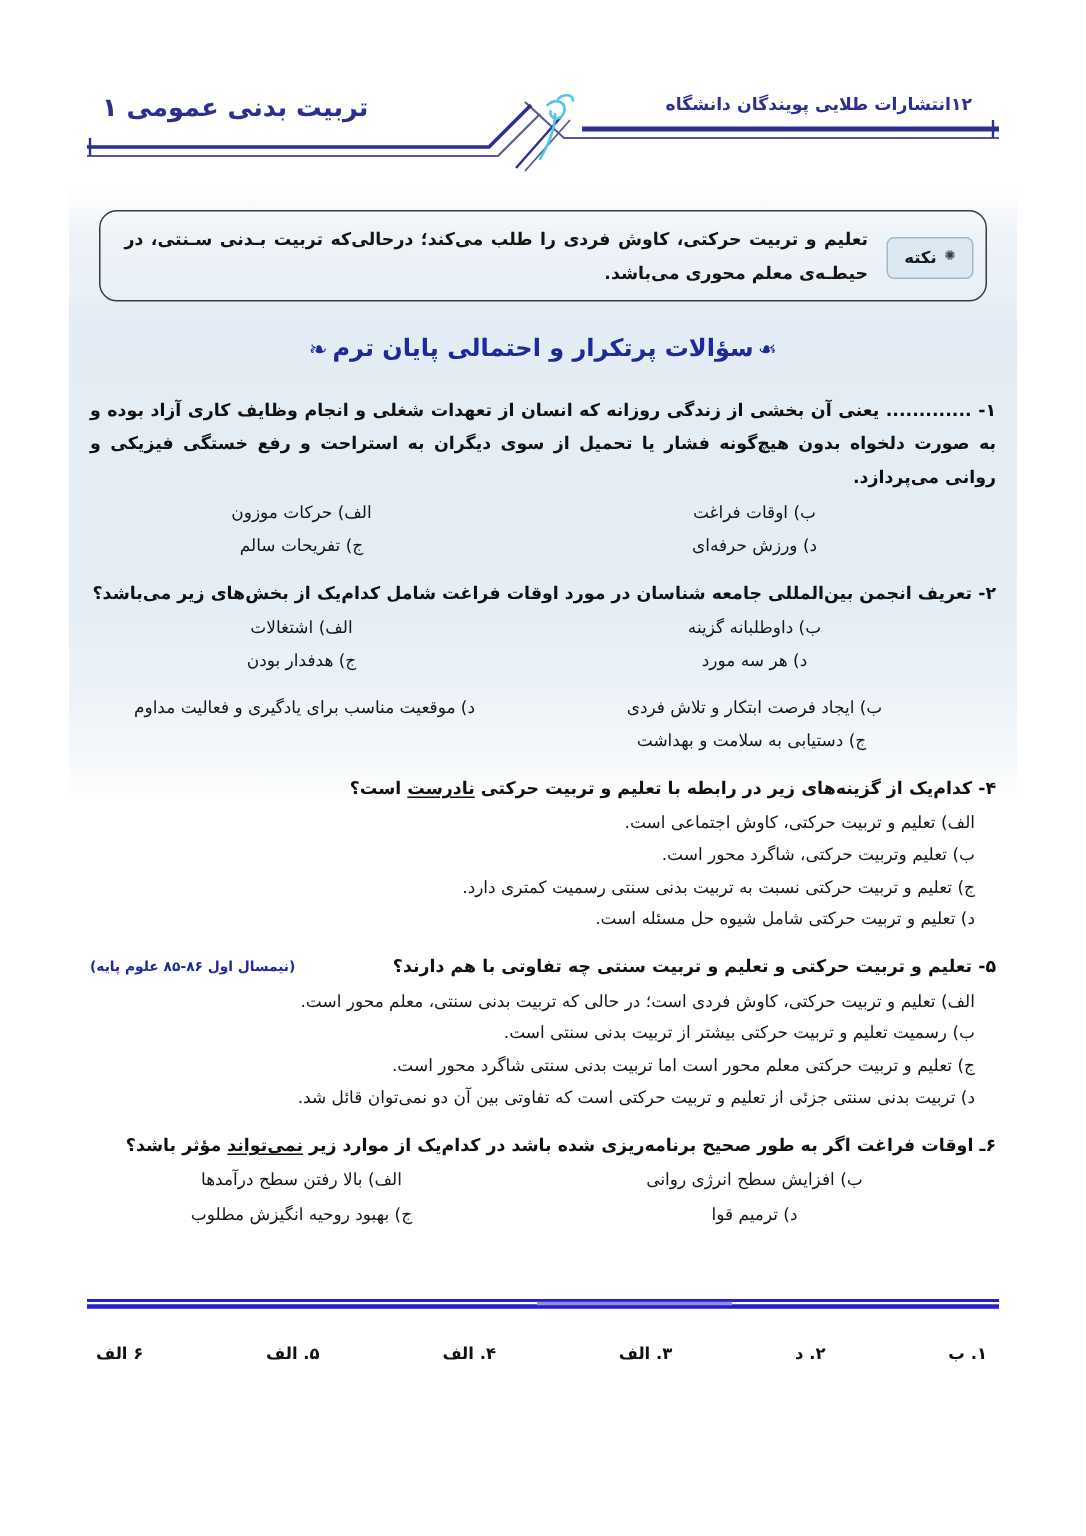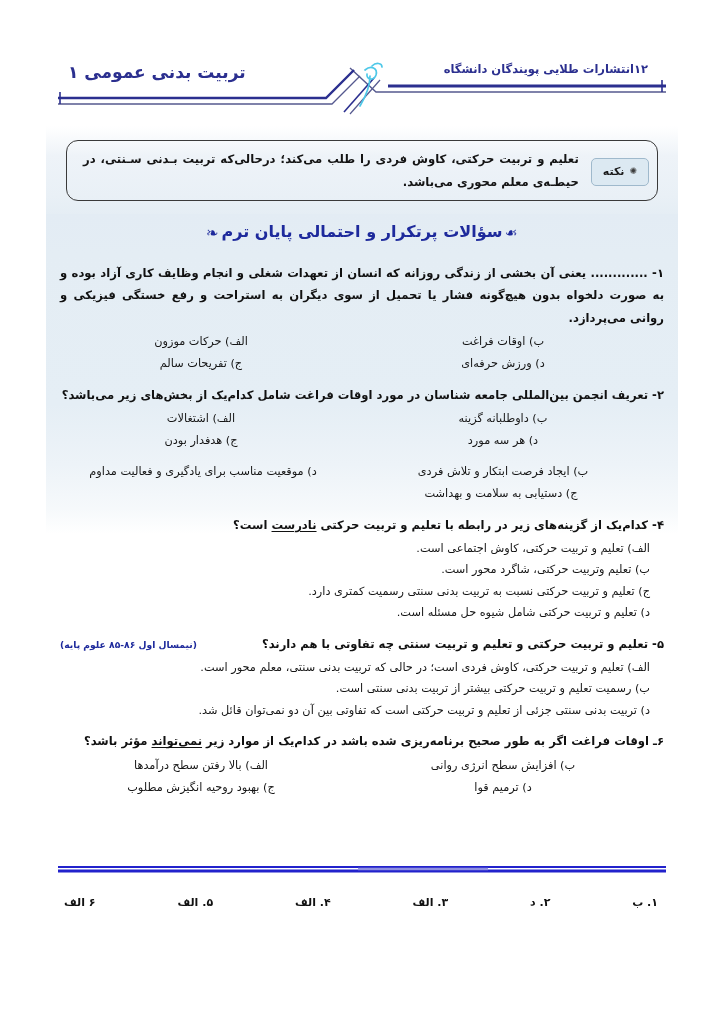--- a/index.html
+++ b/index.html
@@ -332,20 +332,21 @@
           <div class="opt-wide">ب) تعلیم وتربیت حرکتی، شاگرد محور است.</div>
           <div class="opt-wide">ج) تعلیم و تربیت حرکتی نسبت به تربیت بدنی سنتی رسمیت کمتری دارد.</div>
           <div class="opt-wide">د) تعلیم و تربیت حرکتی شامل شیوه حل مسئله است.</div>
         </div>
       </div>
       <div class="q-block">
         <div class="q-stem"><span class="q-src">(نیمسال اول ۸۶-۸۵ علوم پایه)</span><span>۵- </span><span>تعلیم و تربیت حرکتی و تعلیم و تربیت سنتی چه تفاوتی با هم دارند؟</span></div>
         <div class="opts-stack">
           <div class="opt-wide">الف) تعلیم و تربیت حرکتی، کاوش فردی است؛ در حالی که تربیت بدنی سنتی، معلم محور است.</div>
           <div class="opt-wide">ب) رسمیت تعلیم و تربیت حرکتی بیشتر از تربیت بدنی سنتی است.</div>
+          <div class="opt-wide">ج) تعلیم و تربیت حرکتی معلم محور است اما تربیت بدنی سنتی شاگرد محور است.</div>
           <div class="opt-wide">د) تربیت بدنی سنتی جزئی از تعلیم و تربیت حرکتی است که تفاوتی بین آن دو نمی‌توان قائل شد.</div>
         </div>
       </div>
       <div class="q-block">
         <div class="q-stem"><span>۶ـ </span><span>اوقات فراغت اگر به طور صحیح برنامه‌ریزی شده باشد در کدام‌یک از موارد زیر </span><u>نمی‌تواند</u><span> مؤثر باشد؟</span></div>
         <div class="opts-grid">
           <div class="opt opt-col-left">ب) افزایش سطح انرژی روانی</div>
           <div class="opt opt-col-right">الف) بالا رفتن سطح درآمدها</div>
           <div class="opt opt-col-left">د) ترمیم قوا</div>
           <div class="opt opt-col-right">ج) بهبود روحیه انگیزش مطلوب</div>

